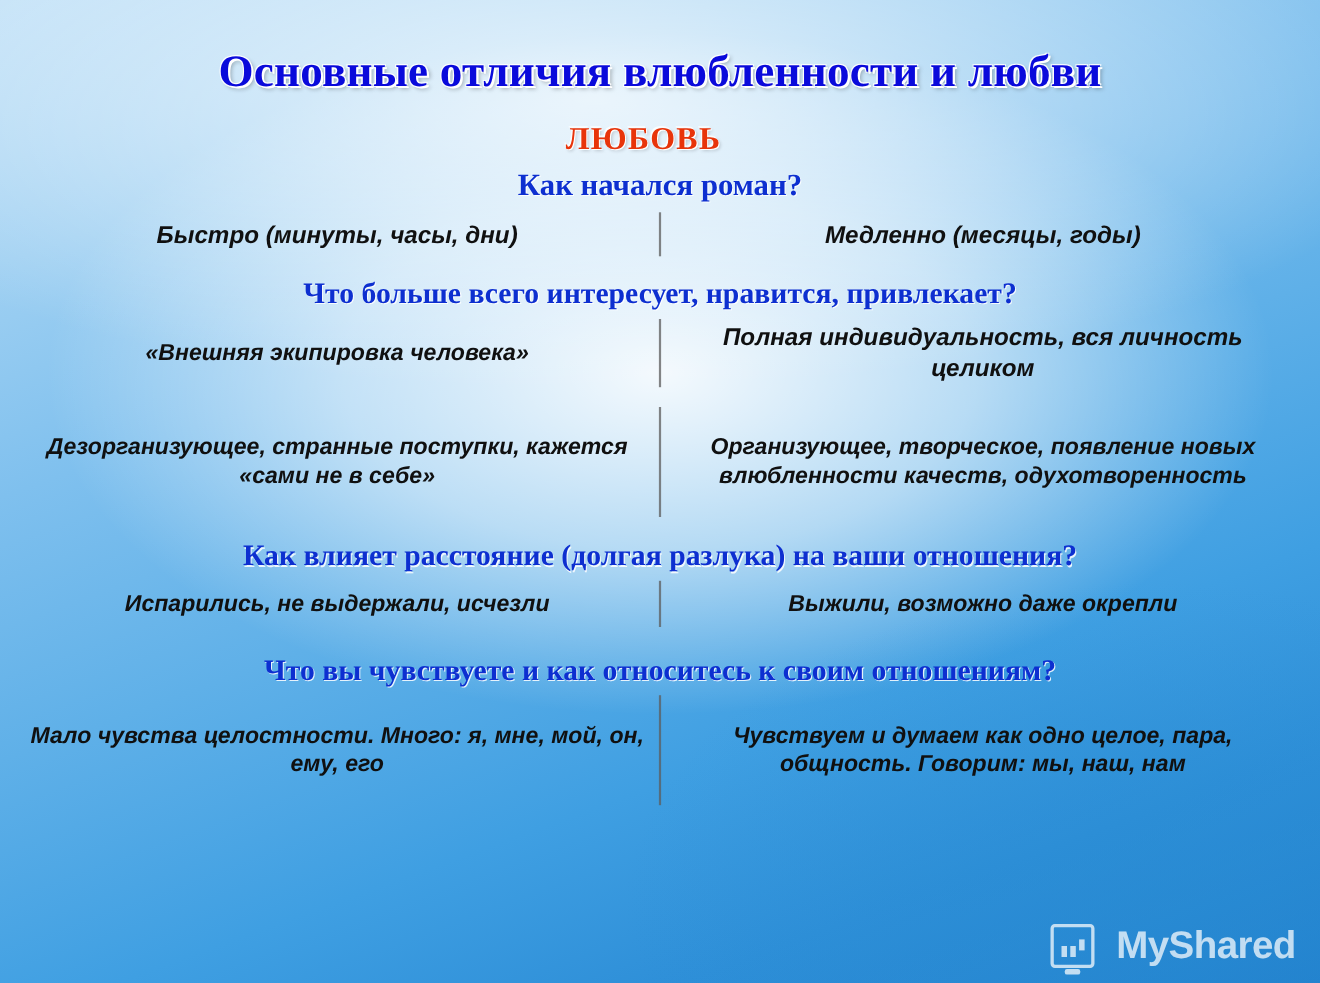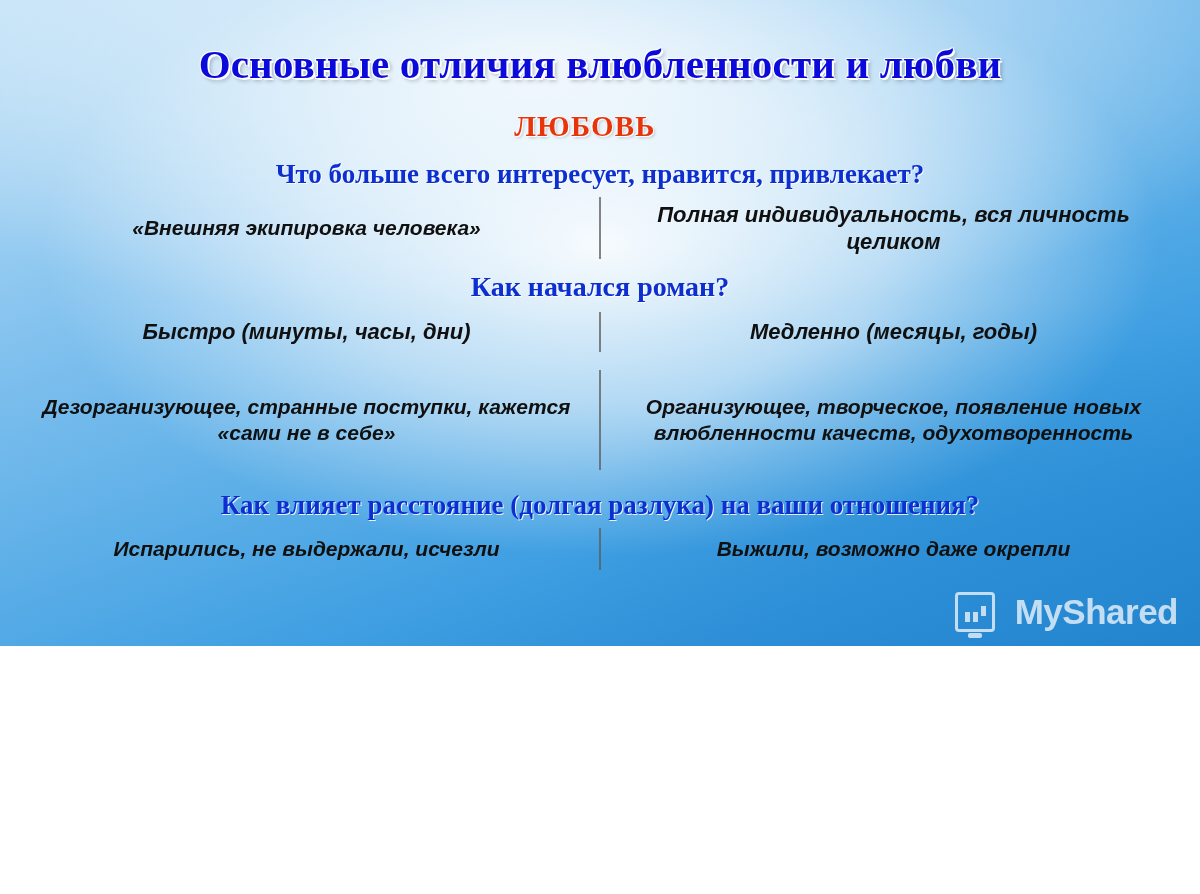--- a/index.html
+++ b/index.html
@@ -8,21 +8,21 @@
   }
   body {
     width: 1200px;
     height: 894px;
     font-family: "Liberation Sans", sans-serif;
     overflow: hidden;
   }
   .slide {
     position: relative;
     width: 1200px;
-    height: 646px;
+    height: 894px;
     box-sizing: border-box;
     background:
       radial-gradient(ellipse 900px 500px at 50% 38%, rgba(255,255,255,0.92) 0%, rgba(255,255,255,0.55) 32%, rgba(255,255,255,0.0) 62%),
       linear-gradient(160deg, #bfe0f7 0%, #9fd0f2 18%, #7fc0ee 34%, #5fb0e8 52%, #3f9fe2 70%, #2e8fd8 84%, #2180cd 100%);
     overflow: hidden;
   }
   .slide:before {
     content: "";
     position: absolute;
     left: 0; top: 0; right: 0; bottom: 0;
@@ -184,55 +184,63 @@
 
 <div class="slide">
   <div class="content">
 
     <div class="title">Основные отличия влюбленности и любви</div>
 
     <div class="columns-header">
       <div class="col right">ЛЮБОВЬ</div>
     </div>
 
+    <div class="block block-1">
+      <div class="question">Как начался роман?</div>
+      <div class="answers">
+        <div class="answer left">Быстро (минуты, часы, дни)</div>
+        <div class="divider"></div>
+        <div class="answer right">Медленно (месяцы, годы)</div>
+      </div>
+    </div>
+
     <div class="block block-2">
       <div class="question">Что больше всего интересует, нравится, привлекает?</div>
       <div class="answers">
         <div class="answer left">«Внешняя экипировка человека»</div>
         <div class="divider"></div>
         <div class="answer right">Полная индивидуальность, вся личность целиком</div>
       </div>
     </div>
 
-    <div class="block block-1">
-      <div class="question">Как начался роман?</div>
-      <div class="answers">
-        <div class="answer left">Быстро (минуты, часы, дни)</div>
-        <div class="divider"></div>
-        <div class="answer right">Медленно (месяцы, годы)</div>
-      </div>
-    </div>
-
     <div class="block block-3">
       <div class="answers">
         <div class="answer left">Дезорганизующее, странные поступки, кажется «сами не в себе»</div>
         <div class="divider"></div>
         <div class="answer right">Организующее, творческое, появление новых влюбленности качеств, одухотворенность</div>
       </div>
     </div>
 
     <div class="block block-4">
       <div class="question">Как влияет расстояние (долгая разлука) на ваши отношения?</div>
       <div class="answers">
         <div class="answer left">Испарились, не выдержали, исчезли</div>
         <div class="divider"></div>
         <div class="answer right">Выжили, возможно даже окрепли</div>
       </div>
     </div>
 
+    <div class="block block-5">
+      <div class="question">Что вы чувствуете и как относитесь к своим отношениям?</div>
+      <div class="answers">
+        <div class="answer left">Мало чувства целостности. Много: я, мне, мой, он, ему, его</div>
+        <div class="divider"></div>
+        <div class="answer right">Чувствуем и думаем как одно целое, пара, общность. Говорим: мы, наш, нам</div>
+      </div>
+    </div>
 
   </div>
 
   <div class="watermark">
     <span class="wm-icon"></span>
     <span class="wm-text">MyShared</span>
   </div>
 </div>
 
 </body></html>

